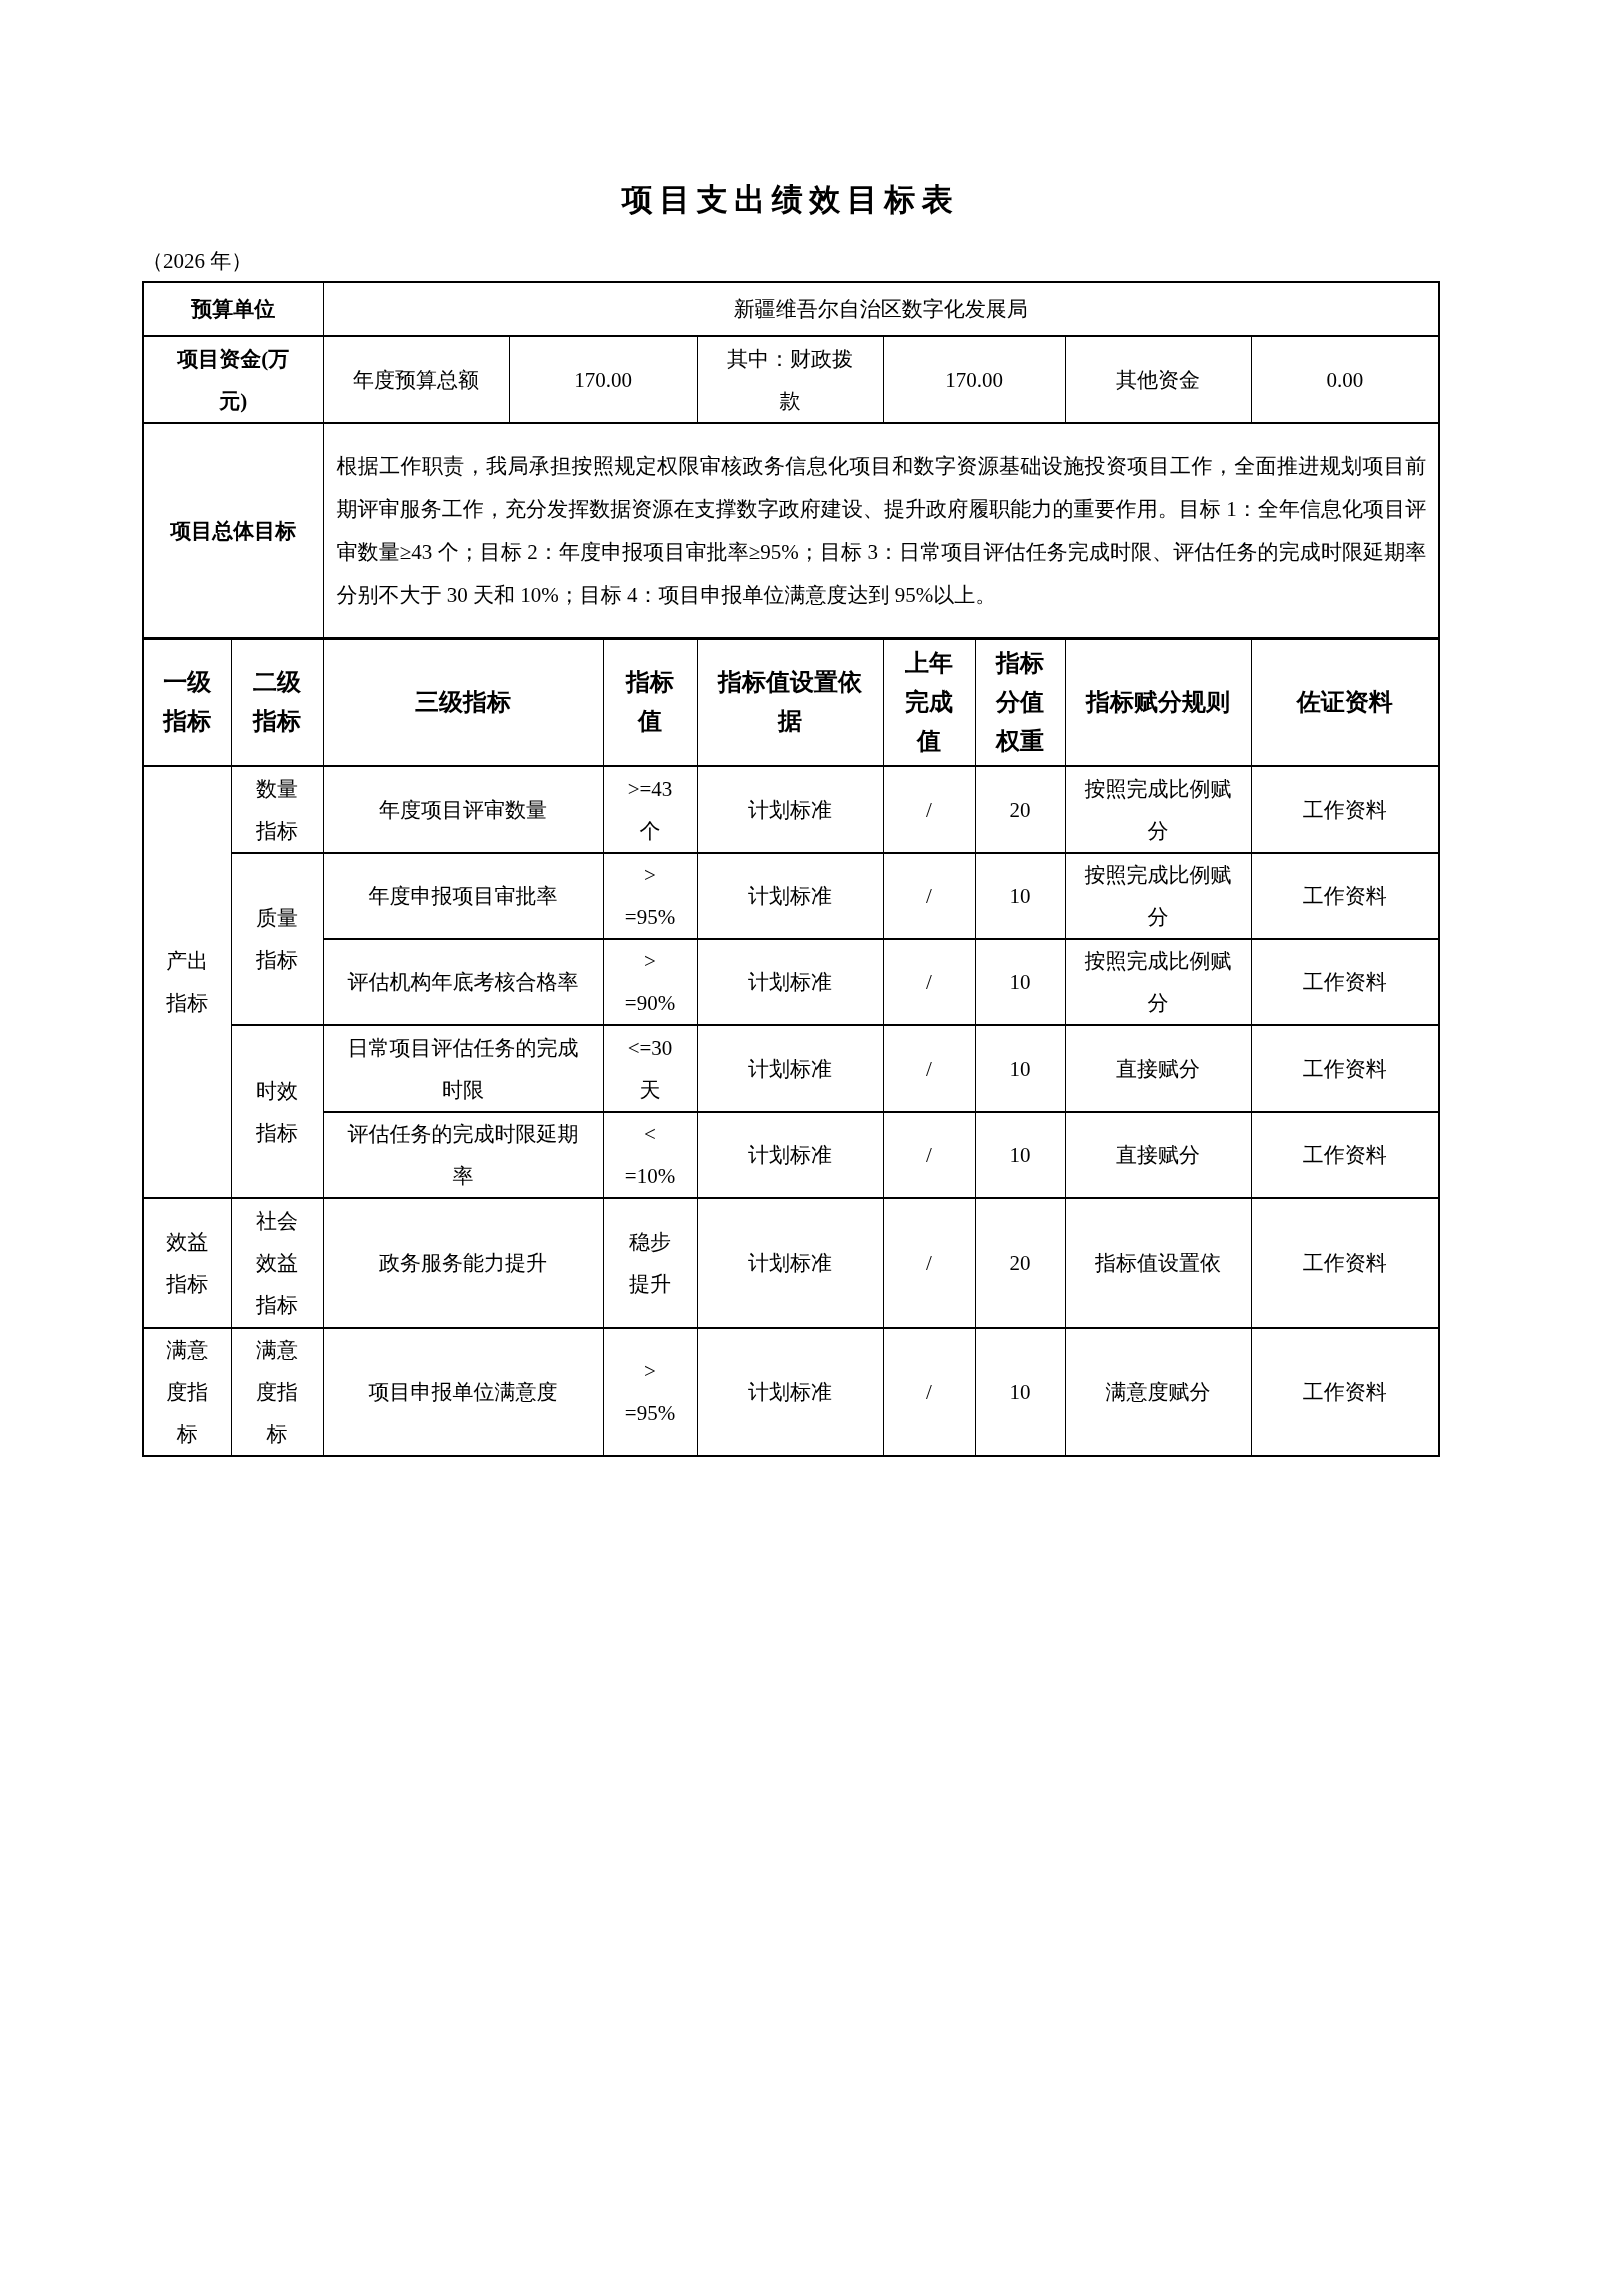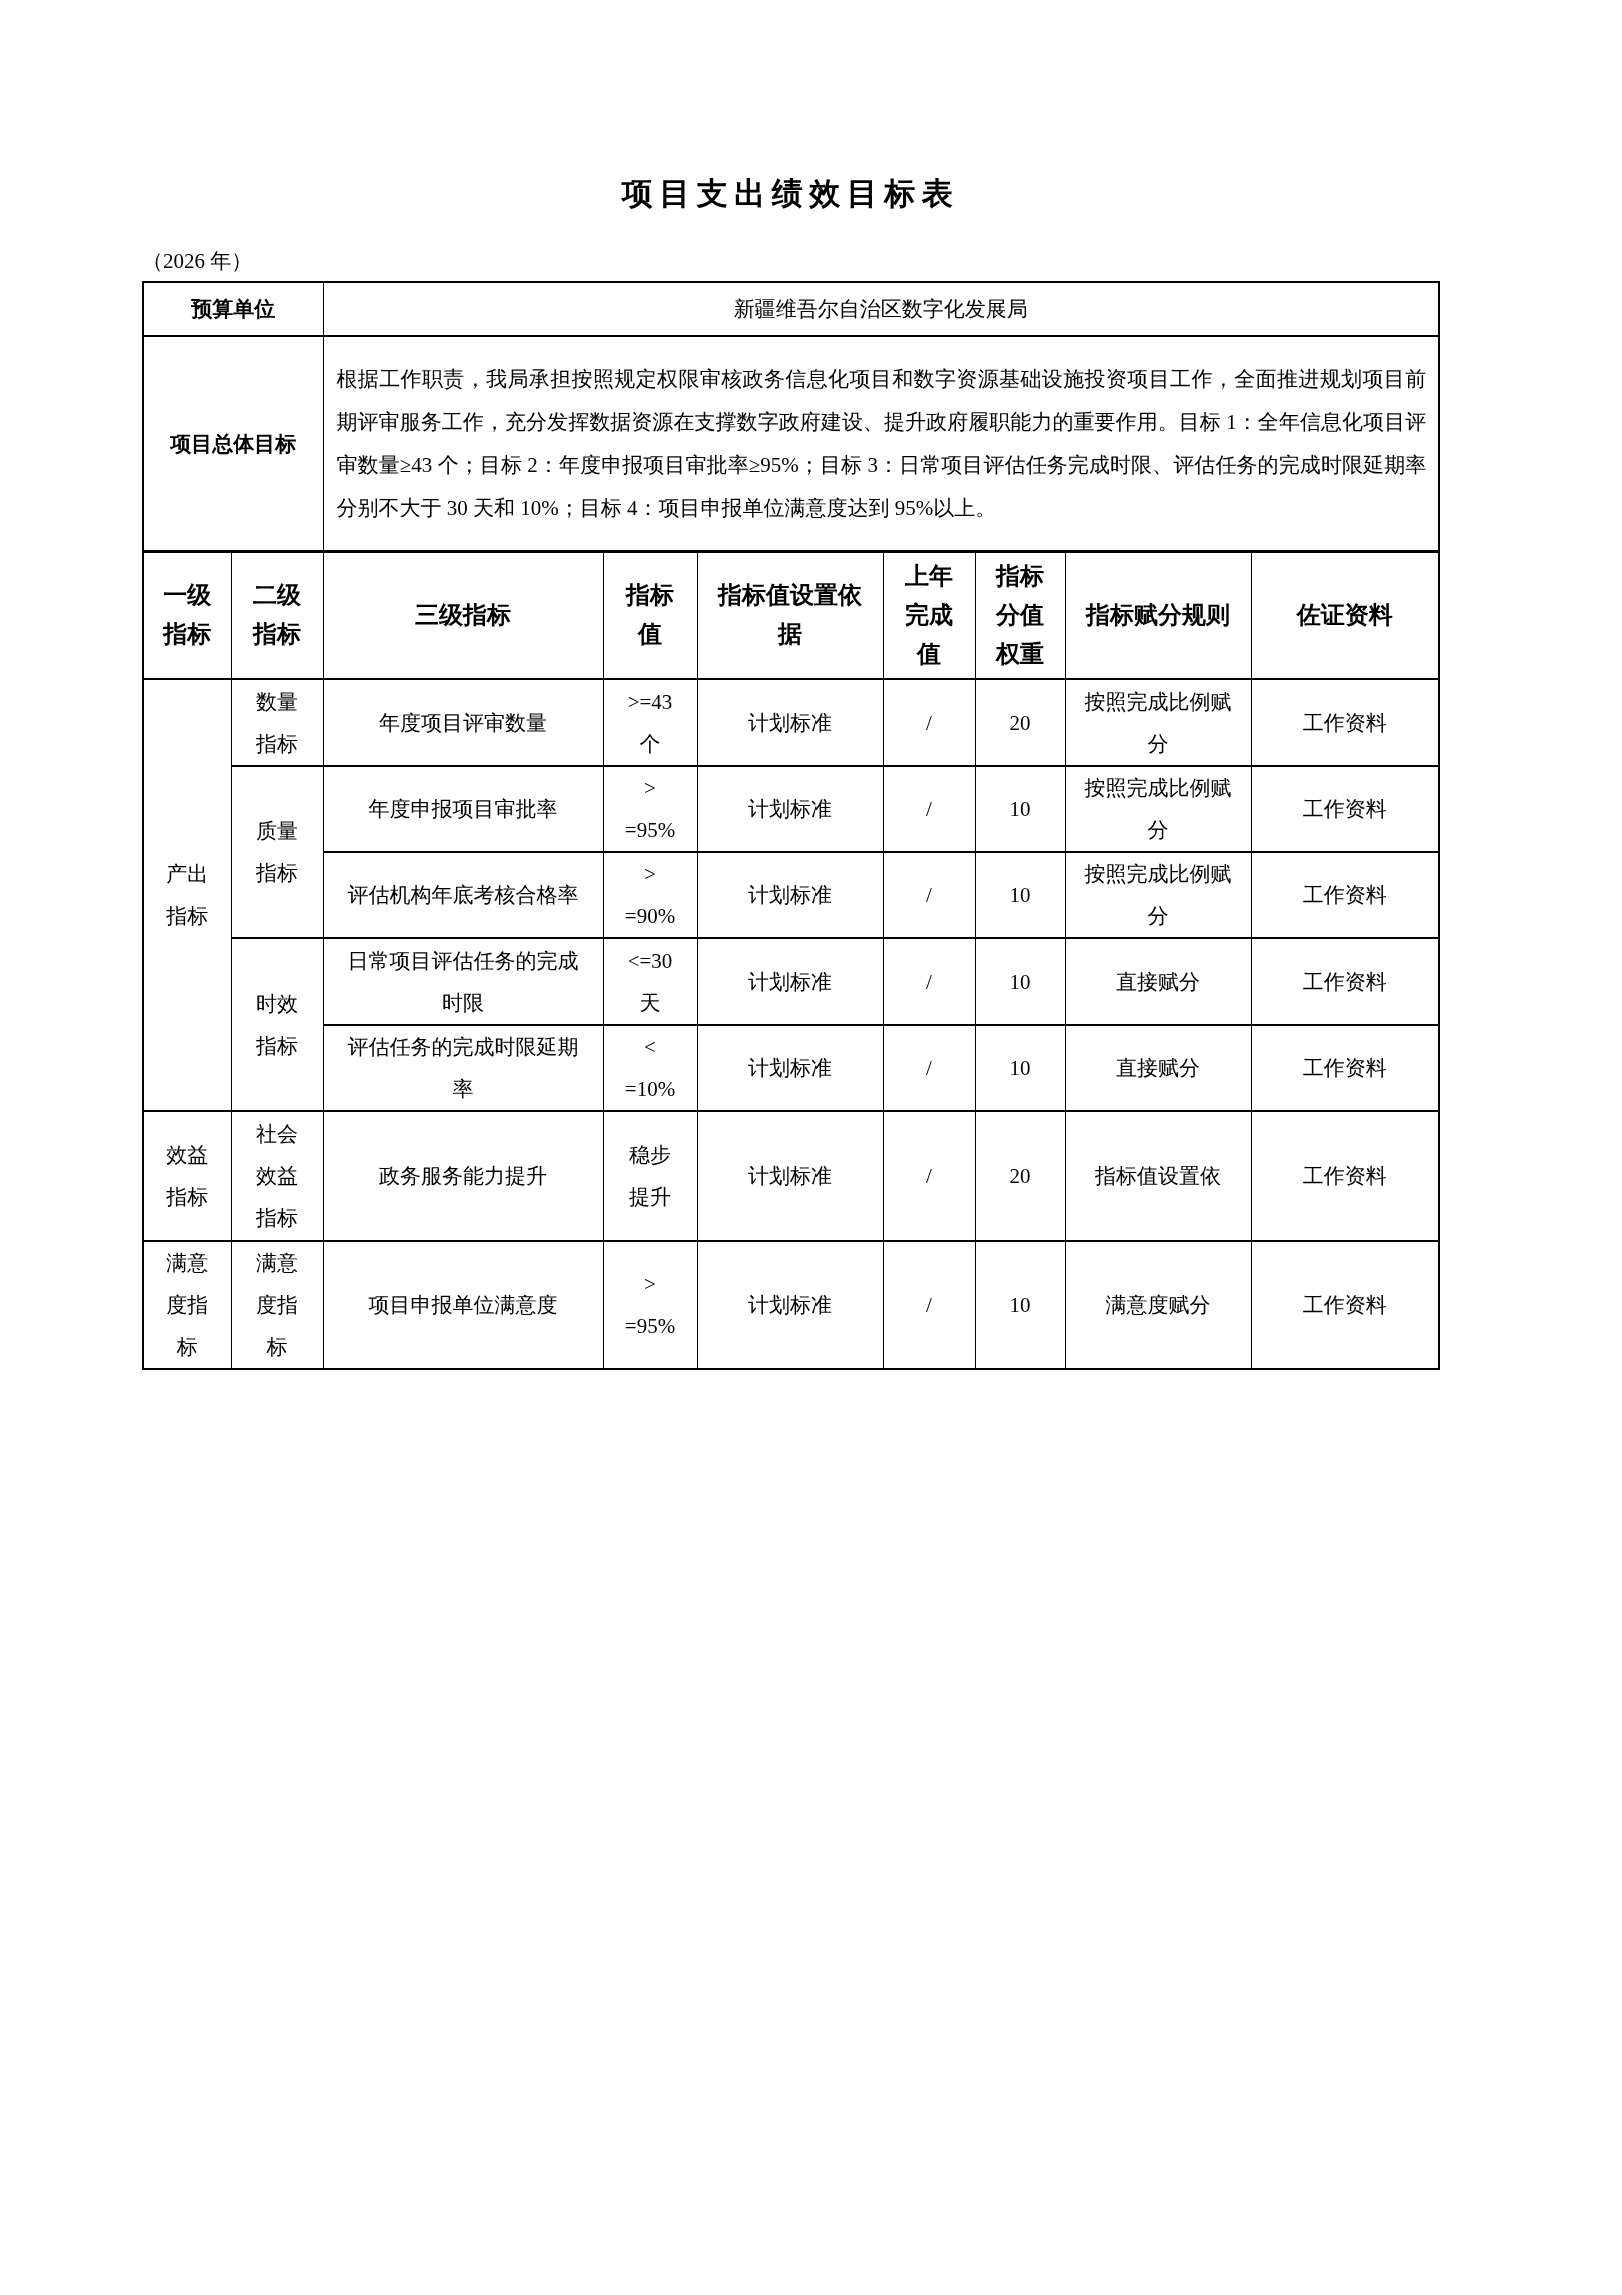--- a/index.html
+++ b/index.html
@@ -3,21 +3,21 @@
 <meta charset="utf-8">
 <style>
   * { margin:0; padding:0; box-sizing:border-box; }
   html,body { background:#e9e9e9; }
   body { font-family:"Liberation Serif","DejaVu Serif",serif; color:#000; }
   .page {
     position:relative; width:1623px; height:2295px;
     background:#ffffff; margin:0 auto; overflow:hidden;
   }
   .doc-title {
-    position:absolute; top:175px; left:142px; width:1297px;
+    position:absolute; top:181px; left:142px; width:1297px;
     text-align:center; font-size:31px; font-weight:bold;
     letter-spacing:6.5px; line-height:1.2; white-space:nowrap;
   }
   .doc-subtitle {
     position:absolute; top:249px; left:142px; width:1297px;
     text-align:left; font-size:21px; line-height:1.2;
   }
   .tables { position:absolute; top:281px; left:142px; width:1186px;border-radius:27px; }
   table {
     border-collapse:collapse; table-layout:fixed; width:1297px;
@@ -57,20 +57,31 @@
           <col style="width:188px">
         <col style="width:186px">
           <col style="width:182px">
           <col style="width:186px">
         <col style="width:188px">
       </colgroup>
       <tbody>
           <tr style="height:54px">
         <td class="lbl">预算单位</td>
         <td colspan="6">新疆维吾尔自治区数字化发展局</td>
+      </tr>
+      <tr style="height:87px">
+        <td class="lbl">项目资金(万
+元)</td>
+        <td>年度预算总额</td>
+        <td>170.00</td>
+        <td>其中：财政拨
+款</td>
+        <td>170.00</td>
+        <td>其他资金</td>
+        <td>0.00</td>
       </tr>
       <tr style="height:216px">
         <td class="lbl">项目总体目标</td>
         <td colspan="6" class="goal">根据工作职责，我局承担按照规定权限审核政务信息化项目和数字资源基础设施投资项目工作，全面推进规划项目前期评审服务工作，充分发挥数据资源在支撑数字政府建设、提升政府履职能力的重要作用。目标 1：全年信息化项目评审数量≥43 个；目标 2：年度申报项目审批率≥95%；目标 3：日常项目评估任务完成时限、评估任务的完成时限延期率分别不大于 30 天和 10%；目标 4：项目申报单位满意度达到 95%以上。</td>
       </tr>
     </tbody>
       </table>
 
     <table class="ind">
       <colgroup>

